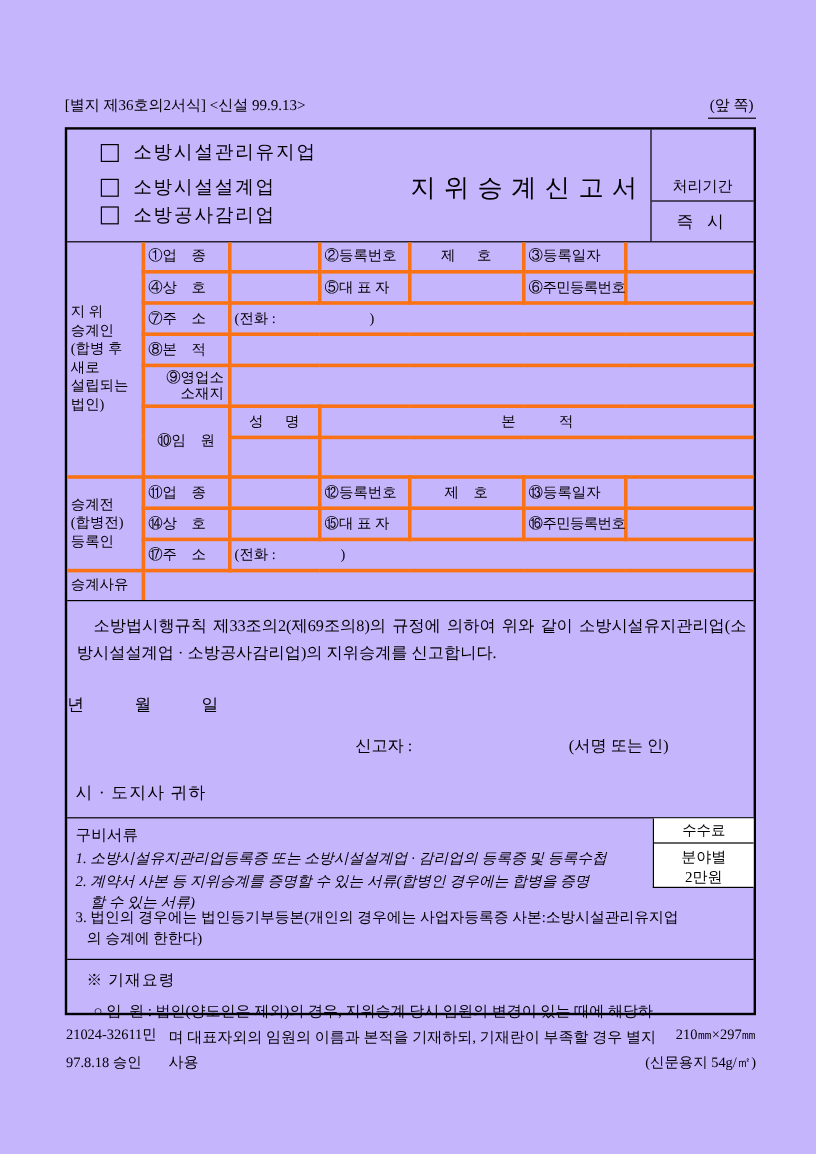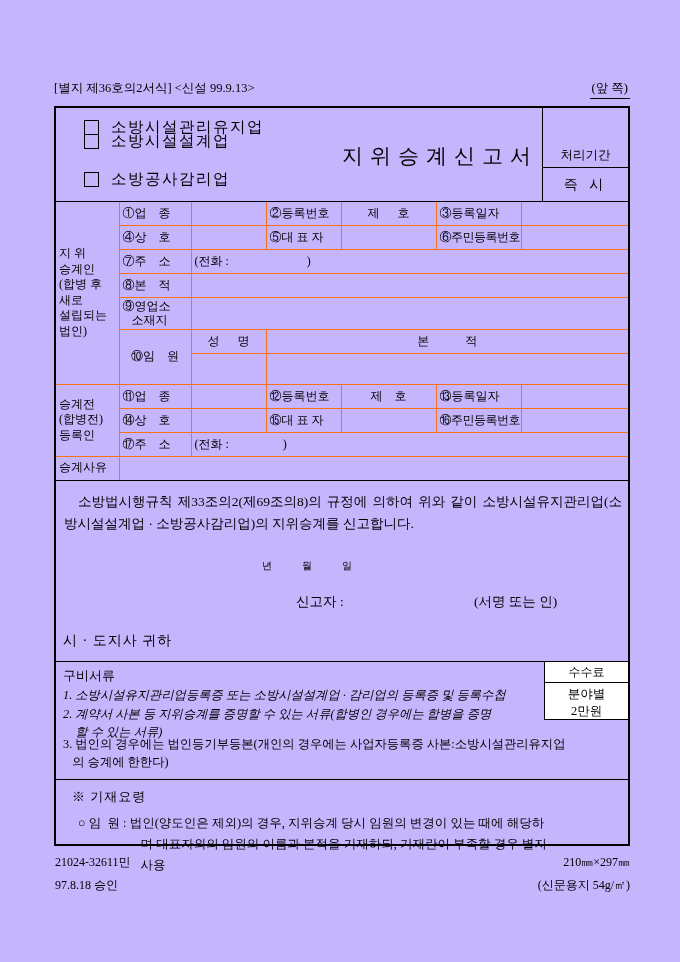--- a/index.html
+++ b/index.html
@@ -14,32 +14,32 @@
   .hdr-left{flex:1;position:relative;padding-left:12px;}
   .cbx-row{position:absolute;left:28px;display:flex;align-items:center;font-size:15.5px;letter-spacing:1.5px;}
   .cbx{display:inline-block;width:13px;height:13px;border:1.4px solid #000;margin-right:12px;flex:none;}
   .main-title{position:absolute;right:4px;top:34px;font-size:21px;letter-spacing:7px;}
   .hdr-right{width:85px;border-left:1.5px solid #000;display:flex;flex-direction:column;flex:none;}
   .proc-label{border-bottom:1.5px solid #000;text-align:center;font-size:12.5px;padding:4px 0 3px;margin-top:35px;}
   .proc-value{flex:1;display:flex;align-items:center;justify-content:center;font-size:14px;letter-spacing:4px;}
 
   .table-wrap{border-bottom:1.5px solid #000;flex:none;}
   table.form{border-collapse:collapse;border-style:hidden;table-layout:fixed;width:100%;}
-  table.form td{border:1px solid #f97316;font-size:12px;padding:1px 3px;height:21px;vertical-align:middle;}
+  table.form td{border:3px solid #f97316;font-size:12px;padding:1px 3px;height:21px;vertical-align:middle;}
   td.side{font-size:11.5px;line-height:1.3;white-space:pre-line;padding:1px 1px;}
   td.lbl{white-space:pre;}
   td.ctr{text-align:center;white-space:pre;}
   td.sm{font-size:10px;letter-spacing:-0.5px;white-space:pre;padding:1px 1px;}
-  td.two{font-size:10.5px;line-height:1.2;white-space:pre;}
+  td.two{font-size:10.5px;line-height:1.2;white-space:pre;text-align:right;}
   tr.tall td{height:28px;}
   tr.sect td{border-top:1.5px solid #000;}
 
   .decl{height:180px;position:relative;flex:none;font-size:13.5px;}
   .decl-body{position:absolute;left:8px;right:6px;top:10px;line-height:1.65;text-indent:14px;text-align:justify;}
-  .date-line{position:absolute;left:0;right:70px;top:78px;text-align:center;font-size:10px;white-space:pre;}
+  .date-line{position:absolute;left:0;right:70px;top:78px;font-size:14px;white-space:pre;}
   .signer-label{position:absolute;left:240px;top:112px;}
   .signer-note{position:absolute;left:418px;top:112px;}
   .recipient{position:absolute;left:7px;top:151px;font-size:14px;letter-spacing:1px;}
 
   .docs{border-top:1.5px solid #000;position:relative;height:117px;flex:none;font-size:12.3px;}
   .docs-main{position:absolute;left:7px;top:4px;right:92px;line-height:1.5;}
   .docs-title{font-size:13px;margin-bottom:1px;}
   .doc-item{white-space:pre-wrap;font-style:italic;}
   .doc-item3{position:absolute;left:7px;top:74px;right:6px;line-height:1.45;white-space:pre-wrap;}
   .fee-box{position:absolute;top:0;right:0;width:84px;height:58px;border-left:1.2px solid #000;border-bottom:1.2px solid #000;box-sizing:border-box;text-align:center;background:#fff;}
@@ -64,21 +64,21 @@
   </div>
 
   <div class="main-box">
 
     <div class="hdr">
       <div class="hdr-left">
         <div class="cbx-row" style="top:9px;">
           <span class="cbx"></span>
           <span>소방시설관리유지업</span>
         </div>
-        <div class="cbx-row" style="top:23px;">
+        <div class="cbx-row" style="top:38px;">
           <span class="cbx"></span>
           <span>소방시설설계업</span>
         </div>
         <div class="cbx-row" style="top:61px;">
           <span class="cbx"></span>
           <span>소방공사감리업</span>
         </div>
         <div class="main-title">지위승계신고서</div>
       </div>
       <div class="hdr-right">

